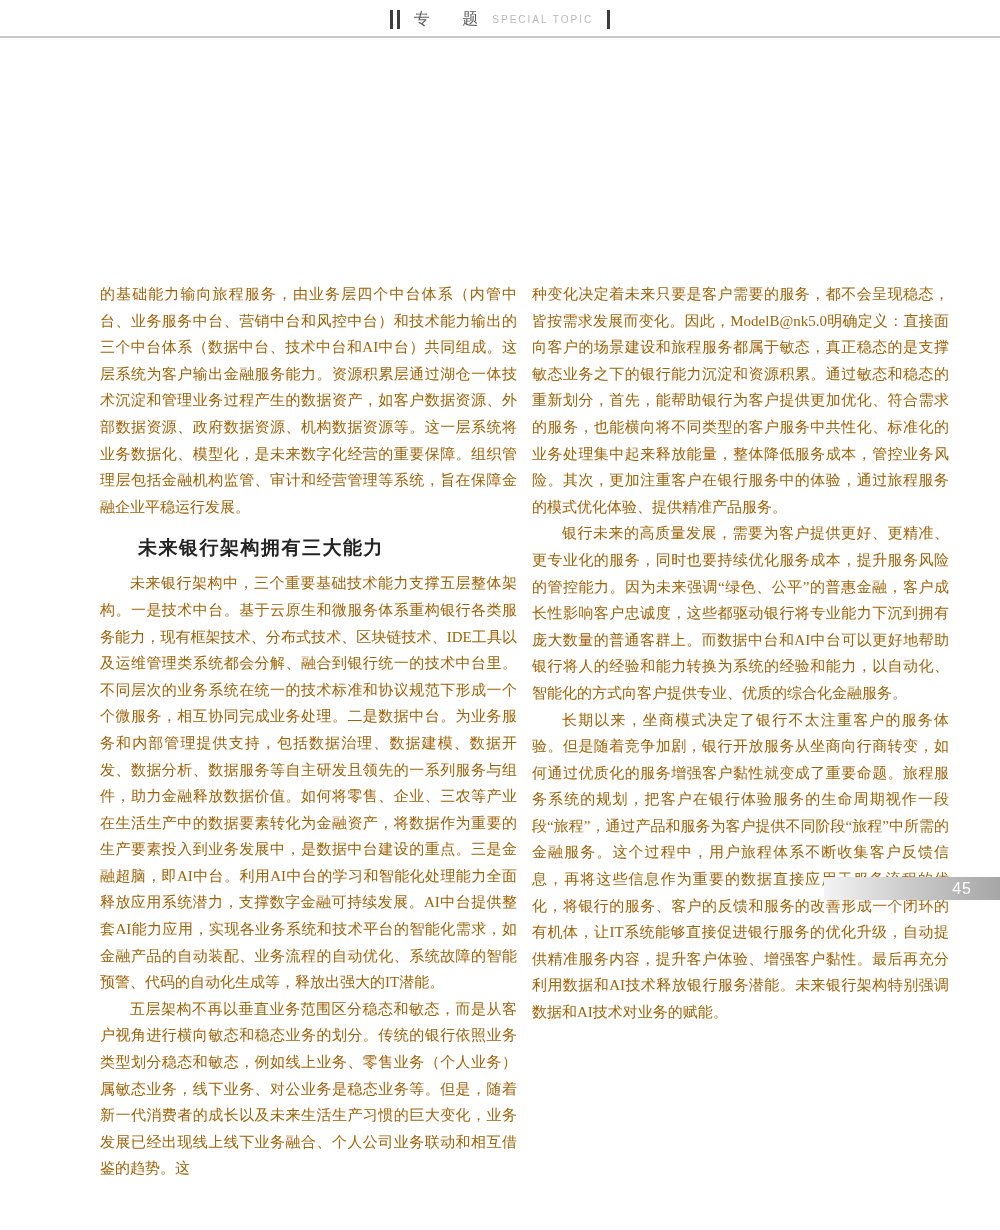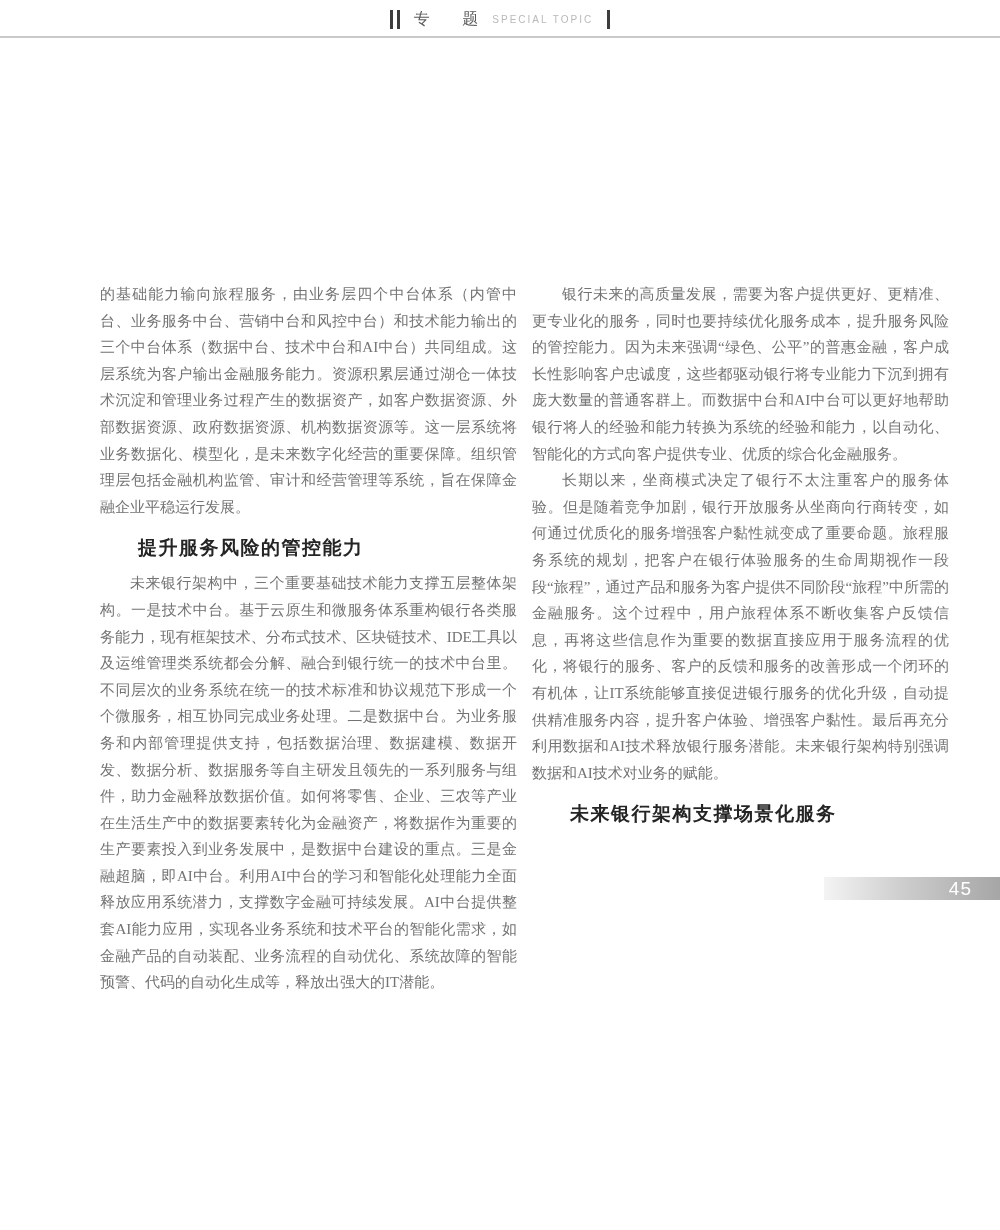--- a/index.html
+++ b/index.html
@@ -43,21 +43,21 @@
   .article-content {
     position: absolute; top: 281px; left: 100px;
     width: 849px;
     display: flex; gap: 15px;
   }
   .col { width: 417px; }
   .body-text {
     margin: 0;
     font-size: 15px;
     line-height: 26.6px;
-    color: #737373;
+    color: #a16207;
     text-align: justify;
     text-align-last: left;
   }
   .body-text.indent { text-indent: 2em; }
   .section-heading {
     margin: 15px 0 9px 0;
     padding-left: 38px;
     font-size: 19px;
     font-weight: bold;
     color: #242424;
@@ -67,21 +67,21 @@
   
   .page-number-bar {
     position: absolute; right: 0; bottom: 4px;
     width: 176px; height: 23px;
     background: linear-gradient(90deg, #f4f4f4 0%, #cdcdcd 45%, #a6a6a6 100%);
     display: flex; align-items: center; justify-content: flex-end;
     padding-right: 28px; box-sizing: border-box;
   }
   .page-number {
     font-family: "Liberation Sans", "DejaVu Sans", sans-serif;
-    font-size: 19px; color: #ffffff; letter-spacing: 1px;
+    font-size: 16px; color: #ffffff; letter-spacing: 1px;
   }
 </style>
 </head>
 <body>
 
 <div class="page">
 
   <div class="page-header">
     <span class="vbar-group">
       <span class="vbar"></span>
@@ -93,28 +93,29 @@
       <span class="vbar"></span>
     </span>
   </div>
 
   <div class="header-divider"></div>
 
   <div class="article-content">
 
     <div class="col">
       <p class="body-text">的基础能力输向旅程服务，由业务层四个中台体系（内管中台、业务服务中台、营销中台和风控中台）和技术能力输出的三个中台体系（数据中台、技术中台和AI中台）共同组成。这层系统为客户输出金融服务能力。资源积累层通过湖仓一体技术沉淀和管理业务过程产生的数据资产，如客户数据资源、外部数据资源、政府数据资源、机构数据资源等。这一层系统将业务数据化、模型化，是未来数字化经营的重要保障。组织管理层包括金融机构监管、审计和经营管理等系统，旨在保障金融企业平稳运行发展。</p>
-      <h2 class="section-heading">提升服务风险的管控能力</h2>
+      <h2 class="section-heading">未来银行架构拥有三大能力</h2>
       <p class="body-text indent">未来银行架构中，三个重要基础技术能力支撑五层整体架构。一是技术中台。基于云原生和微服务体系重构银行各类服务能力，现有框架技术、分布式技术、区块链技术、IDE工具以及运维管理类系统都会分解、融合到银行统一的技术中台里。不同层次的业务系统在统一的技术标准和协议规范下形成一个个微服务，相互协同完成业务处理。二是数据中台。为业务服务和内部管理提供支持，包括数据治理、数据建模、数据开发、数据分析、数据服务等自主研发且领先的一系列服务与组件，助力金融释放数据价值。如何将零售、企业、三农等产业在生活生产中的数据要素转化为金融资产，将数据作为重要的生产要素投入到业务发展中，是数据中台建设的重点。三是金融超脑，即AI中台。利用AI中台的学习和智能化处理能力全面释放应用系统潜力，支撑数字金融可持续发展。AI中台提供整套AI能力应用，实现各业务系统和技术平台的智能化需求，如金融产品的自动装配、业务流程的自动优化、系统故障的智能预警、代码的自动化生成等，释放出强大的IT潜能。</p>
+      <p class="body-text indent">五层架构不再以垂直业务范围区分稳态和敏态，而是从客户视角进行横向敏态和稳态业务的划分。传统的银行依照业务类型划分稳态和敏态，例如线上业务、零售业务（个人业务）属敏态业务，线下业务、对公业务是稳态业务等。但是，随着新一代消费者的成长以及未来生活生产习惯的巨大变化，业务发展已经出现线上线下业务融合、个人公司业务联动和相互借鉴的趋势。这</p>
     </div>
 
     <div class="col">
+      <p class="body-text">种变化决定着未来只要是客户需要的服务，都不会呈现稳态，皆按需求发展而变化。因此，ModelB@nk5.0明确定义：直接面向客户的场景建设和旅程服务都属于敏态，真正稳态的是支撑敏态业务之下的银行能力沉淀和资源积累。通过敏态和稳态的重新划分，首先，能帮助银行为客户提供更加优化、符合需求的服务，也能横向将不同类型的客户服务中共性化、标准化的业务处理集中起来释放能量，整体降低服务成本，管控业务风险。其次，更加注重客户在银行服务中的体验，通过旅程服务的模式优化体验、提供精准产品服务。</p>
       <p class="body-text indent">银行未来的高质量发展，需要为客户提供更好、更精准、更专业化的服务，同时也要持续优化服务成本，提升服务风险的管控能力。因为未来强调“绿色、公平”的普惠金融，客户成长性影响客户忠诚度，这些都驱动银行将专业能力下沉到拥有庞大数量的普通客群上。而数据中台和AI中台可以更好地帮助银行将人的经验和能力转换为系统的经验和能力，以自动化、智能化的方式向客户提供专业、优质的综合化金融服务。</p>
       <p class="body-text indent">长期以来，坐商模式决定了银行不太注重客户的服务体验。但是随着竞争加剧，银行开放服务从坐商向行商转变，如何通过优质化的服务增强客户黏性就变成了重要命题。旅程服务系统的规划，把客户在银行体验服务的生命周期视作一段段“旅程”，通过产品和服务为客户提供不同阶段“旅程”中所需的金融服务。这个过程中，用户旅程体系不断收集客户反馈信息，再将这些信息作为重要的数据直接应用于服务流程的优化，将银行的服务、客户的反馈和服务的改善形成一个闭环的有机体，让IT系统能够直接促进银行服务的优化升级，自动提供精准服务内容，提升客户体验、增强客户黏性。最后再充分利用数据和AI技术释放银行服务潜能。未来银行架构特别强调数据和AI技术对业务的赋能。</p>
-      <h2 class="section-heading">未来银行架构支撑场景化服务</h2>
     </div>
 
   </div>
 
   <div class="page-number-bar">
     <span class="page-number">45</span>
   </div>
 
 </div>
 

